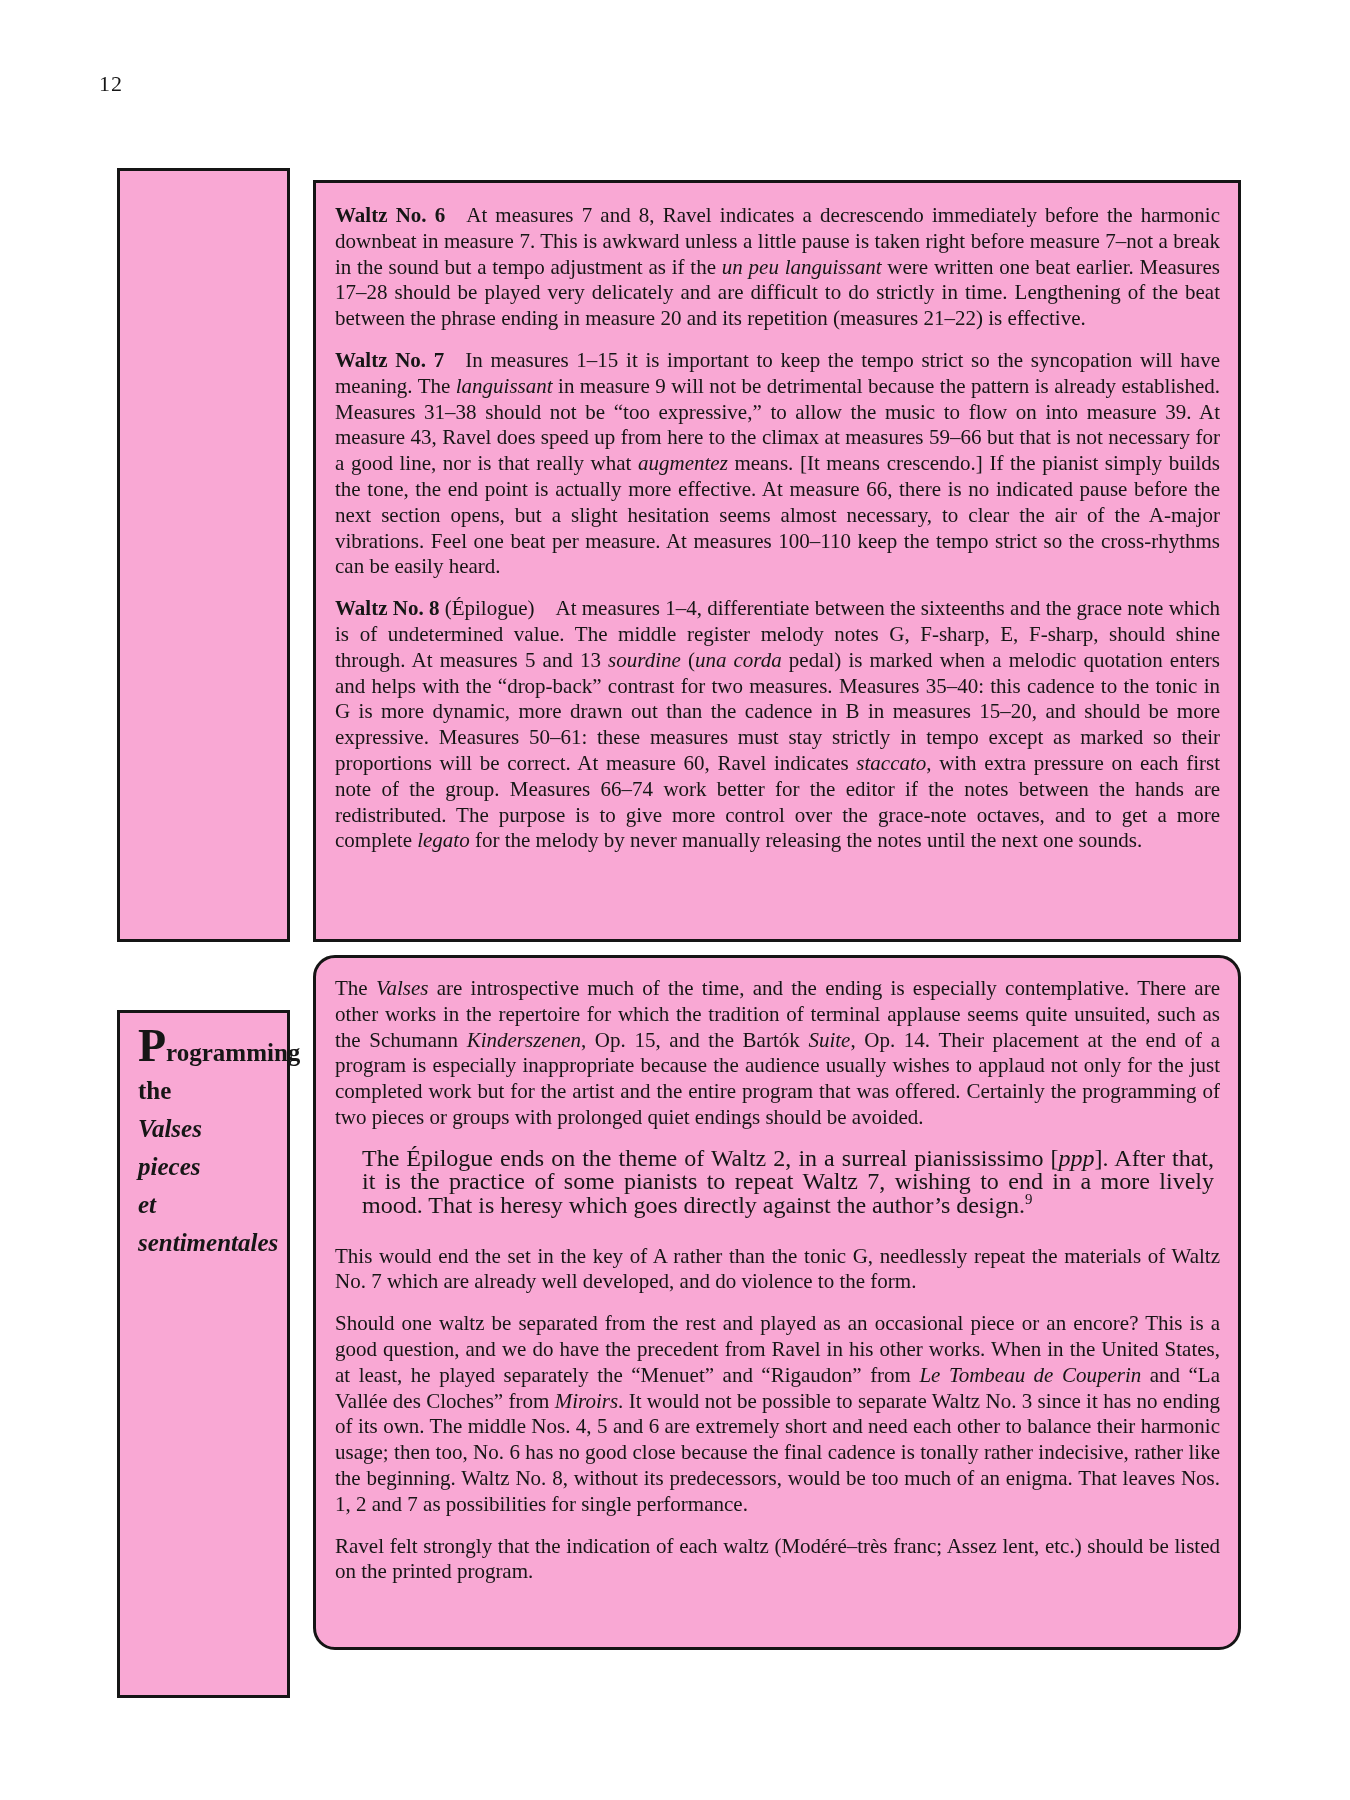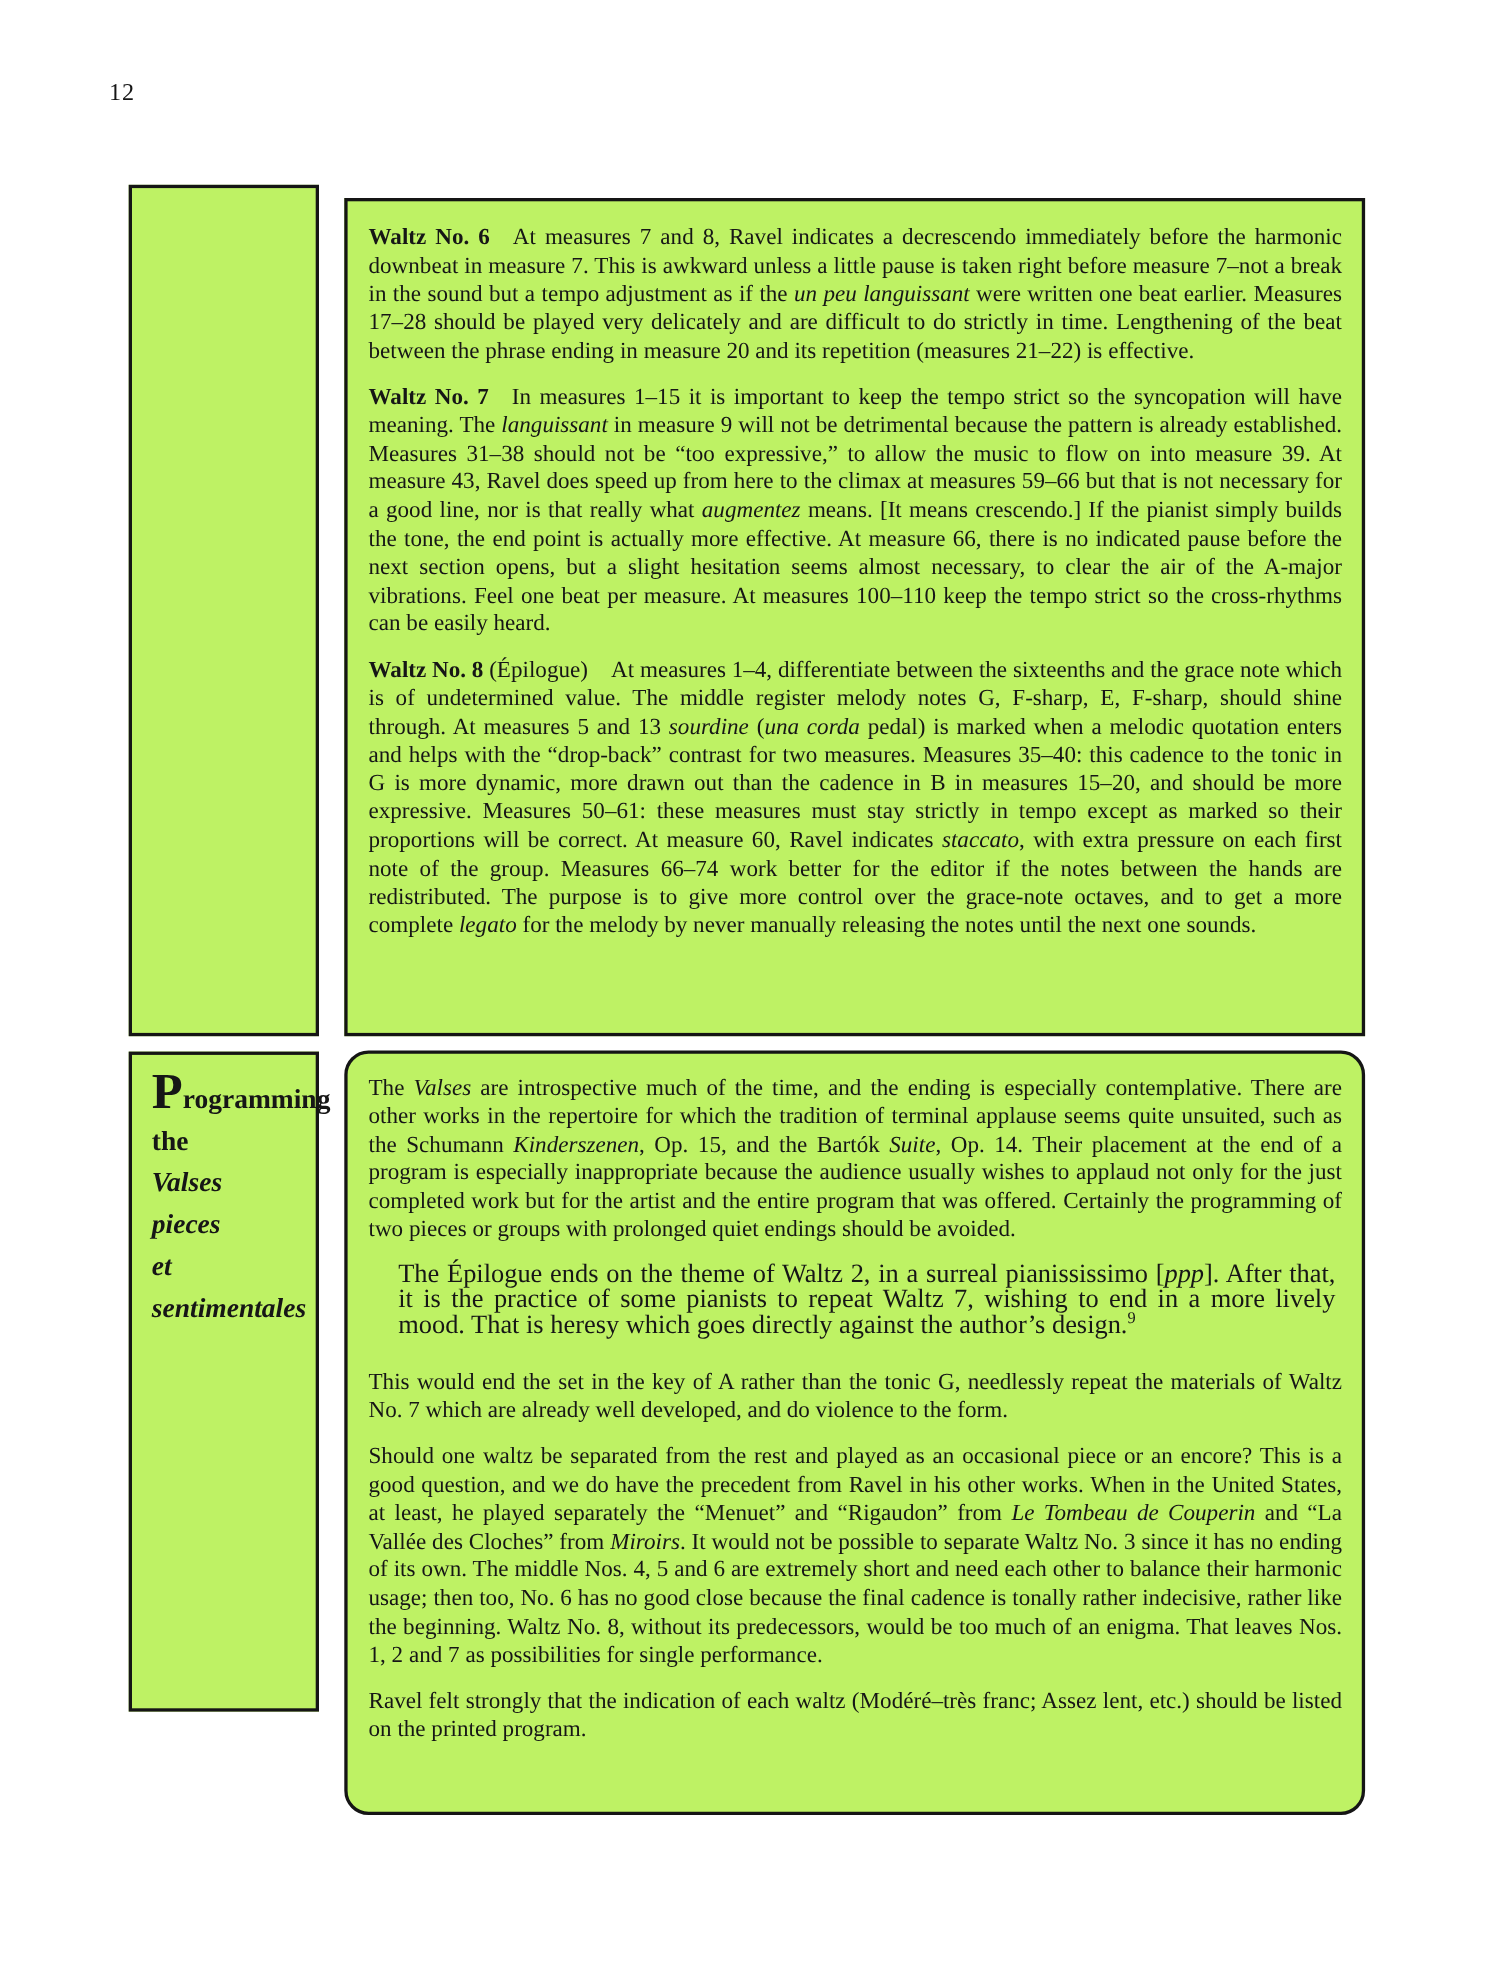--- a/index.html
+++ b/index.html
@@ -11,26 +11,26 @@
     position:relative;
     overflow:hidden;
   }
   .pagenum{
     position:absolute;left:99px;top:71px;
     font-size:22px;letter-spacing:1px;
   }
   .box{
     position:absolute;
     border:3px solid #151515;
-    background:#bef264;
+    background:#f9a8d4;
     box-sizing:border-box;
   }
   .box-top-left{left:117px;top:168px;width:173px;height:774px;}
   .box-top-right{left:313px;top:180px;width:928px;height:762px;padding:20px 18px 6px 19px;}
-  .box-bottom-left{left:117px;top:956px;width:173px;height:600px;padding:15px 10px 0 18px;}
+  .box-bottom-left{left:117px;top:1010px;width:173px;height:688px;padding:15px 10px 0 18px;}
   .box-bottom-right{left:313px;top:955px;width:928px;height:695px;padding:18px 18px 0 19px;border-radius:22px;}
 
   .bodytext p{
     margin:0 0 16px 0;
     font-size:21px;
     line-height:25.8px;
     text-align:justify;
   }
   .quote{
     margin:0 6px 26px 27px;

